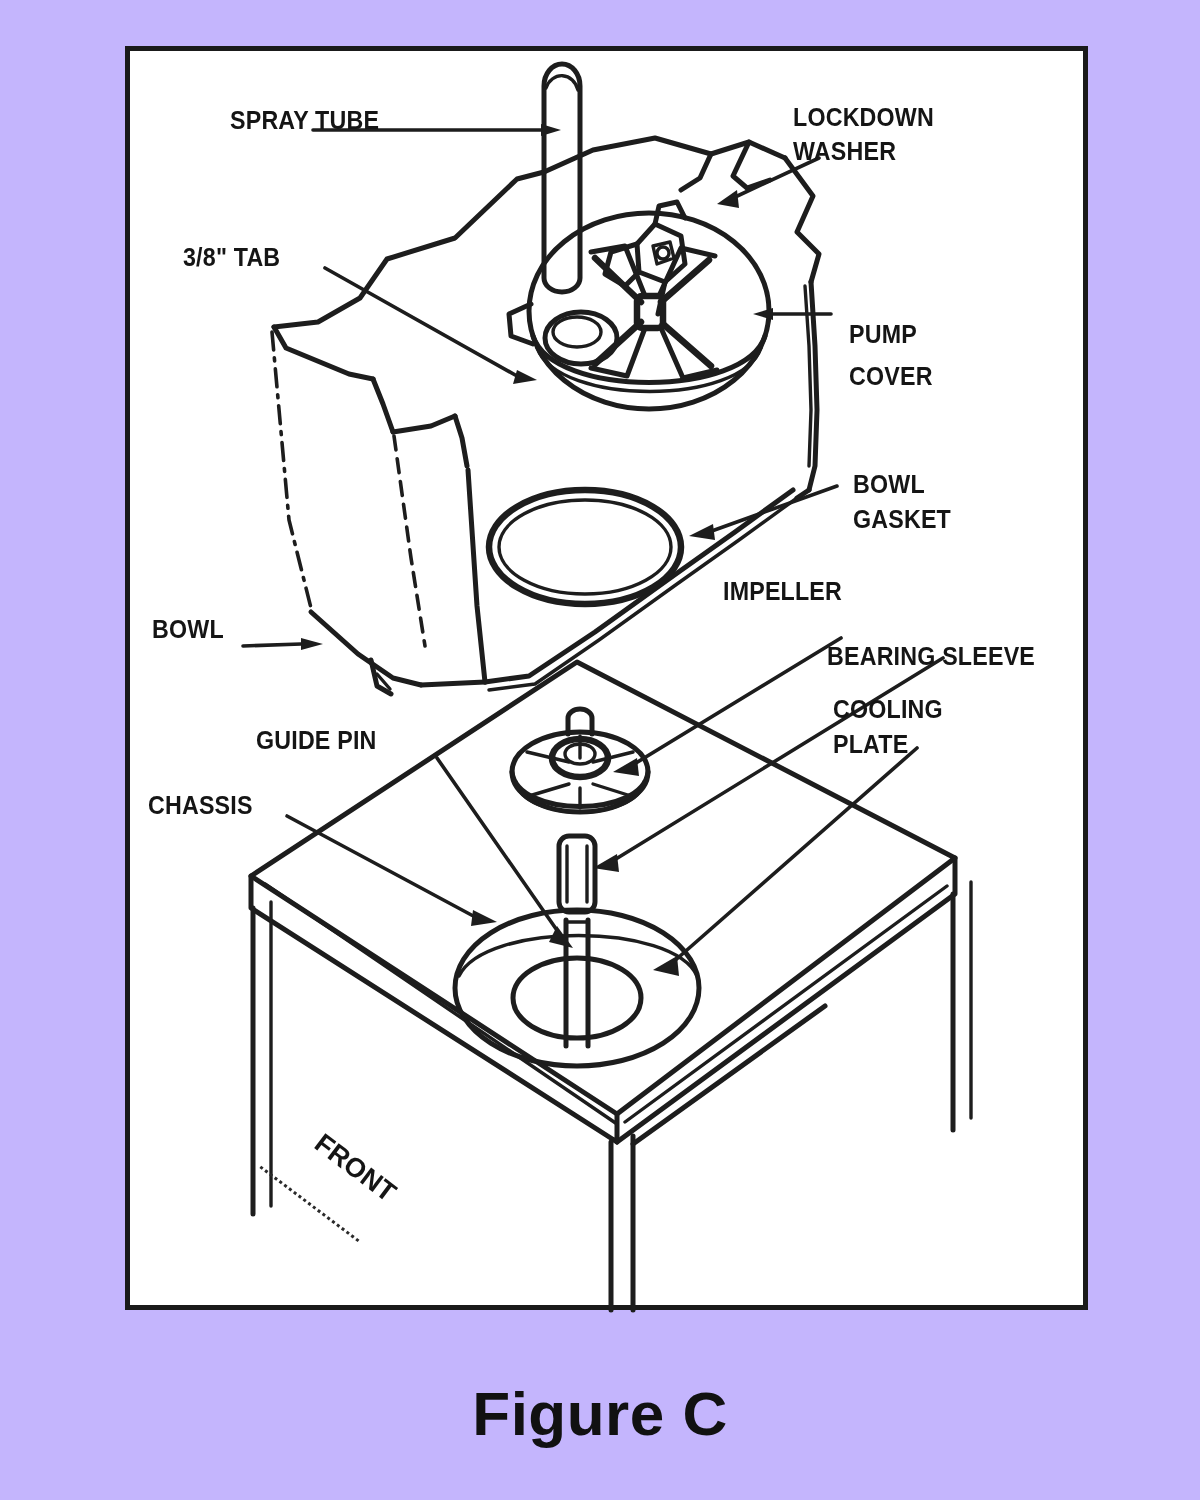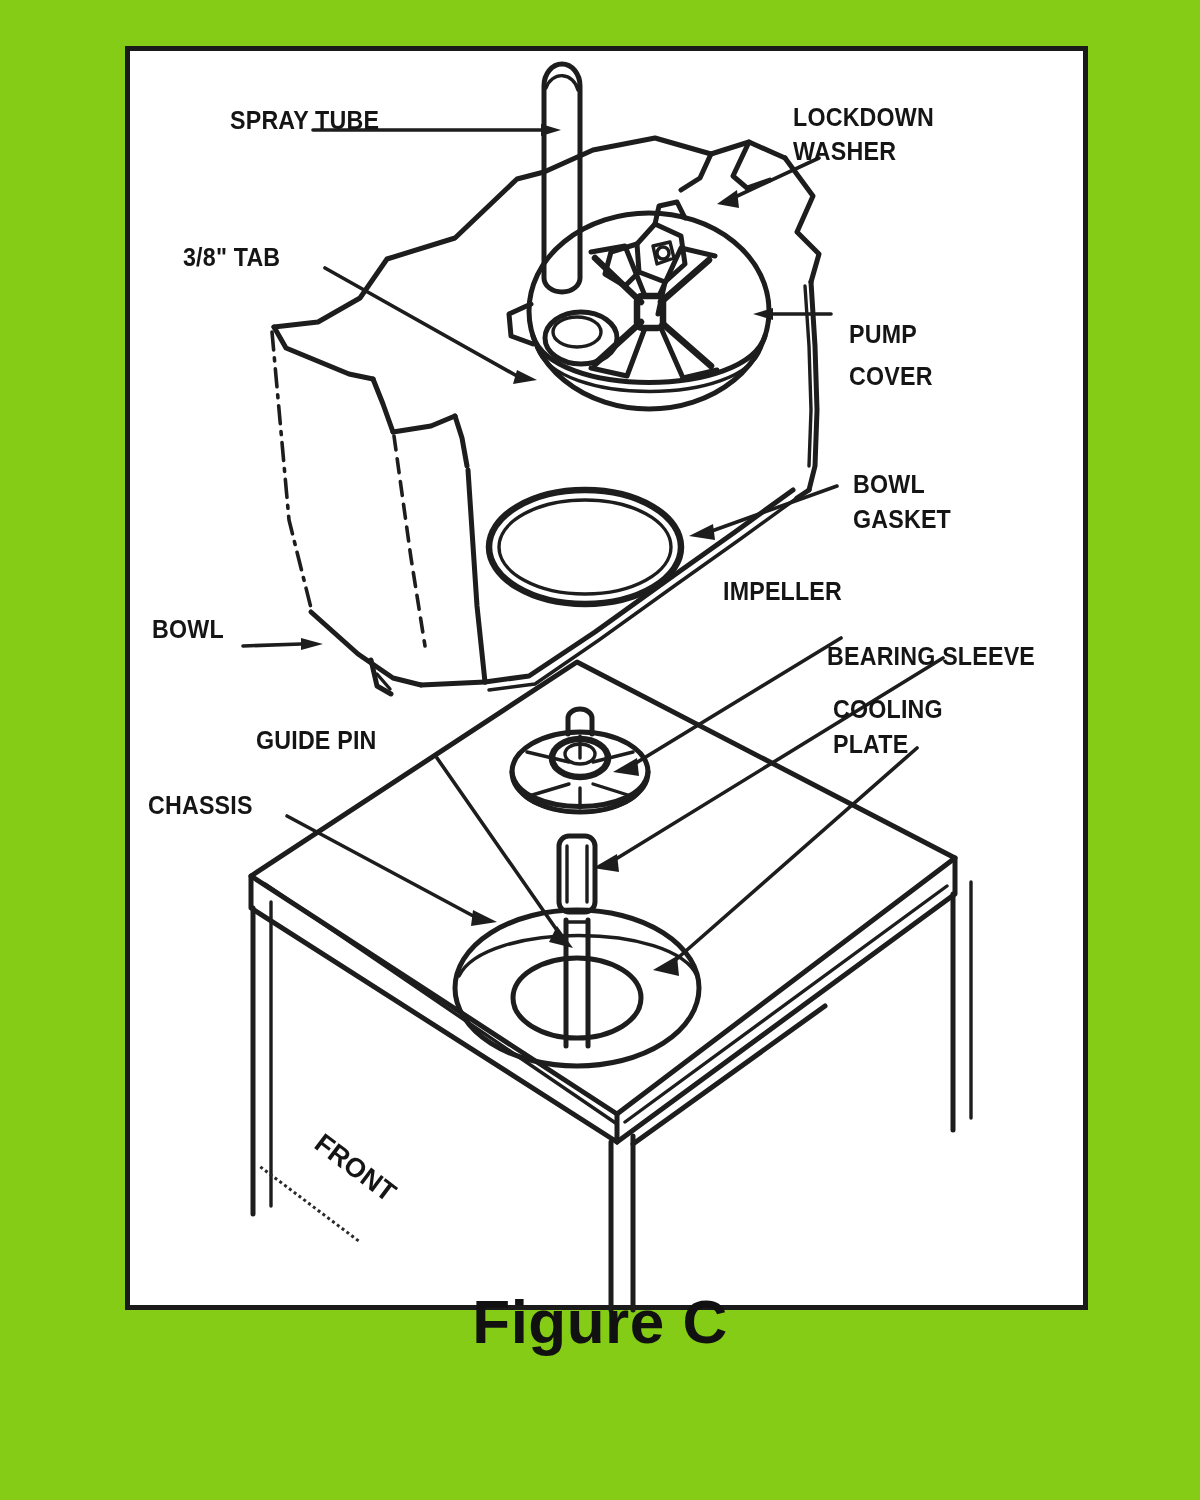--- a/index.html
+++ b/index.html
@@ -13,21 +13,21 @@
     height: 1500px;
     position: relative;
     font-family: "Liberation Sans", sans-serif;
     overflow: hidden;
   }
   #page {
     position: absolute;
     left: 0; top: 0;
     width: 1200px;
     height: 1500px;
-    background: #84cc16;
+    background: #c4b5fd;
   }
   
   #figure-frame {
     position: absolute;
     left: 125px;
     top: 46px;
     width: 963px;
     height: 1264px;
     border: 5px solid #1a1a1a;
     box-sizing: border-box;
@@ -52,21 +52,21 @@
     letter-spacing: 0.2px;
     color: #151515;
     white-space: pre;
     transform: scaleX(0.93);
     transform-origin: left top;
   }
   
   #caption {
     position: absolute;
     left: 0;
-    top: 1286px;
+    top: 1378px;
     width: 1200px;
     text-align: center;
     font-family: "Liberation Sans", sans-serif;
     font-weight: bold;
     font-size: 62px;
     color: #111111;
     letter-spacing: 0.5px;
   }
   
   #front-label {

